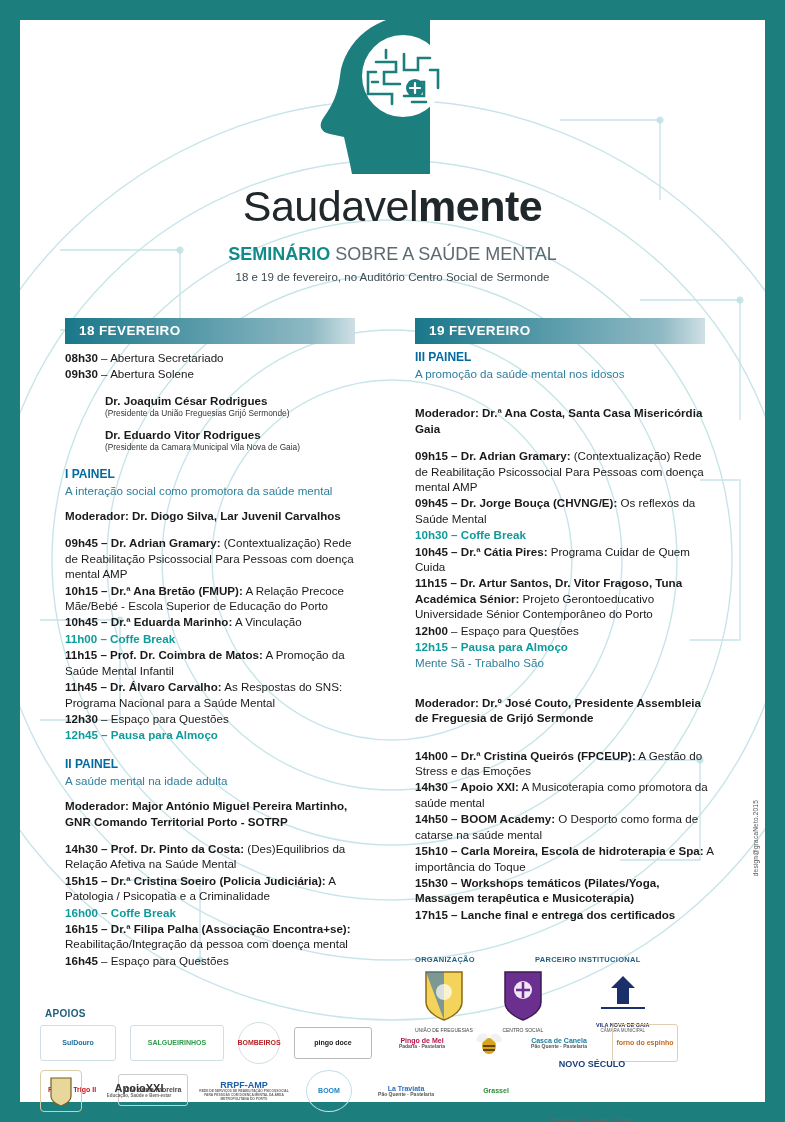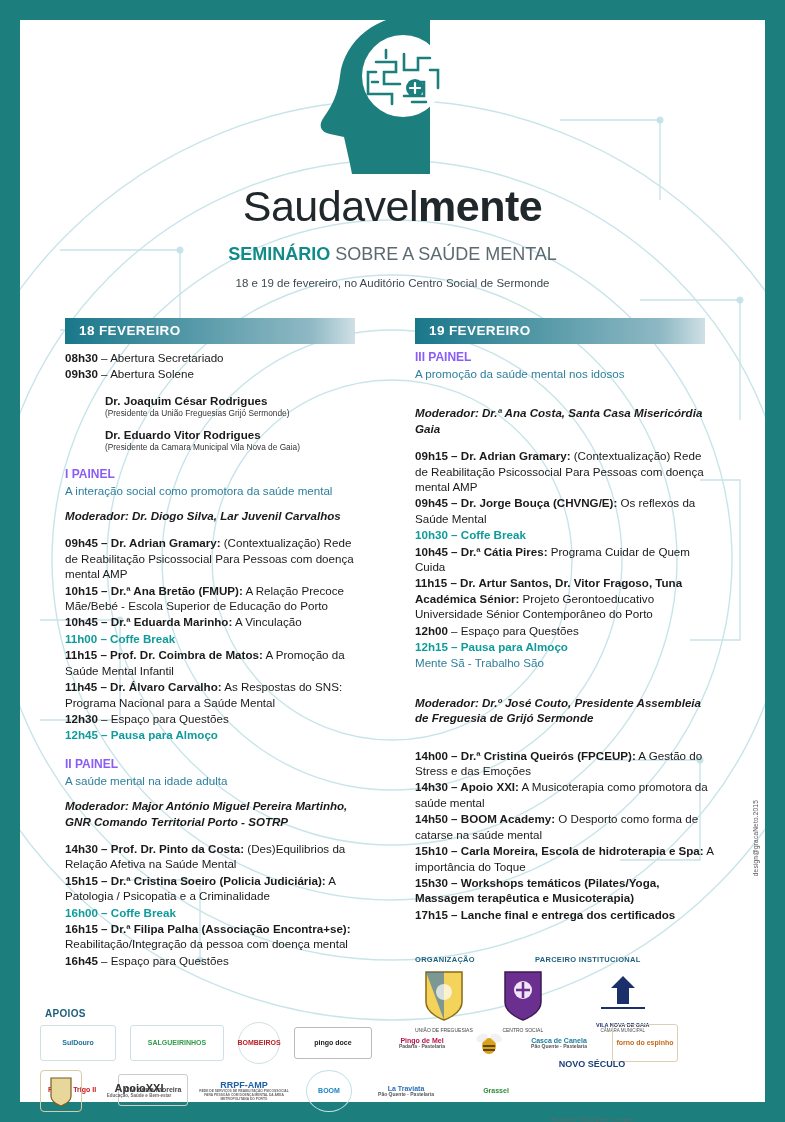--- a/index.html
+++ b/index.html
@@ -26,41 +26,41 @@
   .head-art{position:absolute;left:300px;top:14px;width:190px;height:160px;z-index:2;}
 
   
   .title-wrap{position:absolute;left:0;top:185px;width:785px;text-align:center;z-index:3;}
   .title{font-size:43px;line-height:1;letter-spacing:-0.5px;}
   .title .light{font-weight:300;color:#20282c;text-align:center;}
   .title .bold{font-weight:bold;color:#20282c;}
   .subtitle{margin-top:16px;font-size:18px;}
   .subtitle .b{color:#128a8a;font-weight:bold;}
   .subtitle .g{color:#5c6a70;font-weight:normal;}
-  .subsub{margin-top:12px;font-size:11.5px;color:#3c4a50;}
+  .subsub{margin-top:6px;font-size:11.5px;color:#3c4a50;}
 
   
   .day-head{position:absolute;height:26px;z-index:3;}
   .day-head .bar{width:100%;height:26px;background:linear-gradient(to right,#19778a,#8fb9c4 85%,#cfe0e5);}
   .day-head .lbl{position:absolute;left:14px;top:5px;color:#fff;font-size:13.5px;font-weight:bold;letter-spacing:.4px;}
   #day1{left:65px;top:318px;width:290px;}
   #day2{left:415px;top:318px;width:290px;}
 
   
   .col{position:absolute;width:300px;z-index:3;font-size:11.6px;line-height:1.33;}
   #col-left{left:65px;top:350px;}
   #col-right{left:415px;top:350px;}
 
   .blk{margin-bottom:0px;}
   .ln{margin:0 0 1px 0;}
   .b{font-weight:bold;}
   .teal{color:#0f9b9b;}
-  .panel-title{color:#8b5cf6;font-weight:bold;font-size:12px;margin-top:14px;}
+  .panel-title{color:#0369a1;font-weight:bold;font-size:12px;margin-top:14px;}
   .panel-sub{color:#2e7f9b;font-size:11.6px;margin-bottom:10px;}
-  .mod{font-weight:bold;margin-bottom:12px;font-style:italic;}
+  .mod{font-weight:bold;margin-bottom:12px;}
   .spacer10{height:10px;}
   .spacer14{height:14px;}
   .indent{margin-left:40px;}
   .tiny{font-size:8.3px;color:#333;line-height:1.15;}
 
   
   .org-wrap{position:absolute;left:415px;top:955px;width:300px;z-index:3;}
   .org-lbl{font-size:7.5px;font-weight:bold;color:#1d5f7a;letter-spacing:.3px;}
   .apoios-lbl{position:absolute;left:45px;top:1008px;font-size:10px;font-weight:bold;color:#1d5f7a;letter-spacing:.3px;z-index:3;}
 

